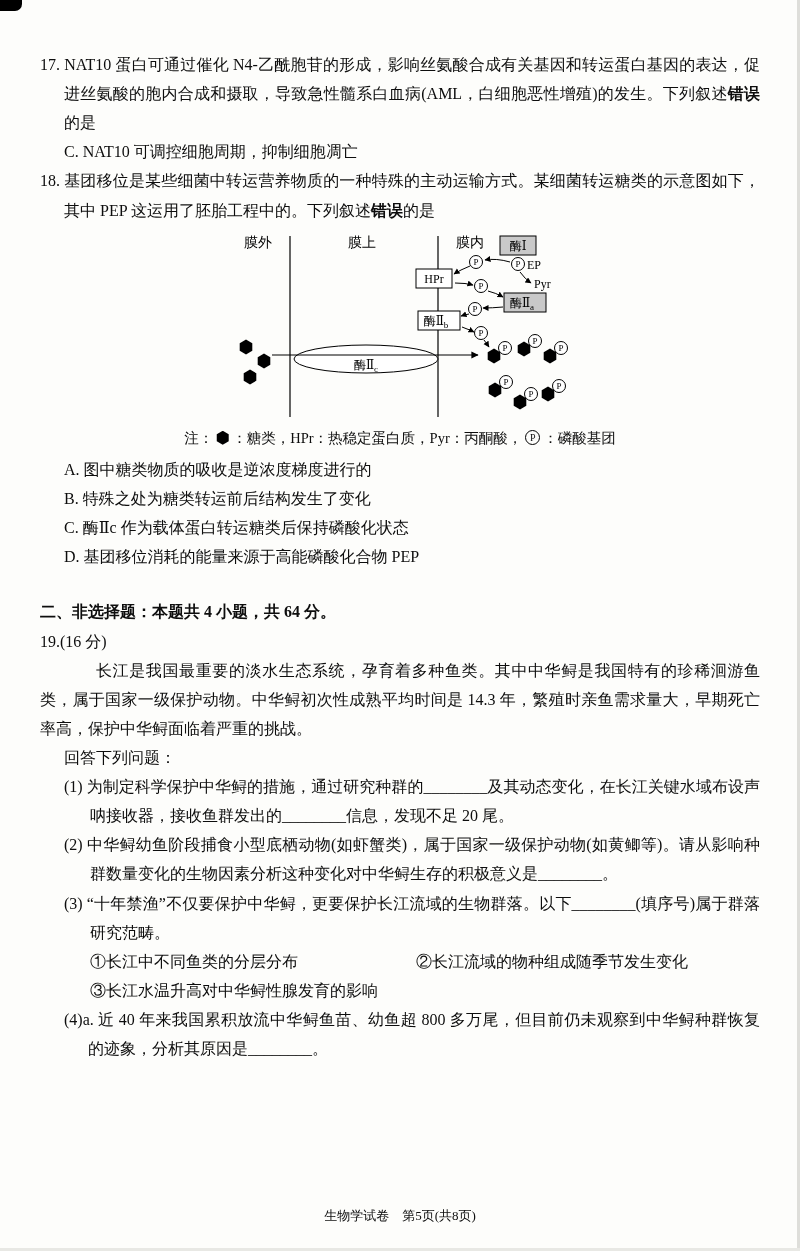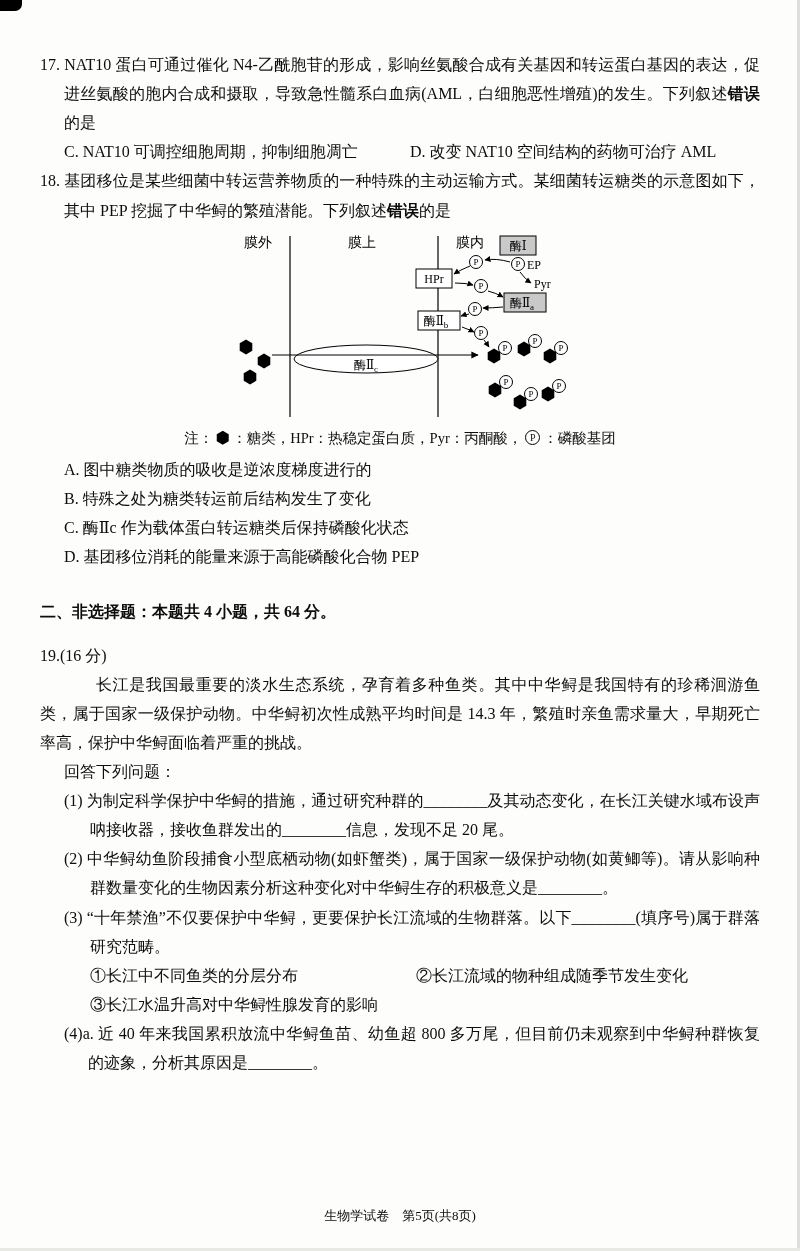--- a/index.html
+++ b/index.html
@@ -42,21 +42,21 @@
     margin: 0 1px;
   }
   .p-glyph {
     display: inline-flex; align-items: center; justify-content: center;
     width: 15px; height: 15px; border: 1px solid #000; border-radius: 50%;
     font-size: 10px; line-height: 1; margin: 0 1px;
   }
 
   .sec { font-weight: bold; margin-top: 26px; text-align: justify; }
 
-  .q19head { margin-top: 14px; }
+  .q19head { margin-top: 0; }
   .intro { text-indent: 56px; text-align: justify; }
   .prompt { padding-left: 24px; }
 
   .sub { margin-left: 24px; padding-left: 26px; text-indent: -26px; text-align: justify; }
   .sub .sublab { margin-right: 4px; }
 
   .items { margin-left: 50px; }
   .items .row { display: flex; }
   .items .row span:first-child { width: 326px; flex: none; font-family: Liberation Serif, serif; }
   .items .row span:last-child { flex: 1; }
@@ -77,27 +77,26 @@
 
 <div class="content">
 
   <div class="hang">
     <span>17.</span>
     <span>NAT10 蛋白可通过催化 N4-乙酰胞苷的形成，影响丝氨酸合成有关基因和转运蛋白基因的表达，促进丝氨酸的胞内合成和摄取，导致急性髓系白血病(AML，白细胞恶性增殖)的发生。下列叙述</span><b>错误</b><span>的是</span>
   </div>
   <div class="opt2">
     <div class="row">
       <span class="opt"><span>C.</span> <span>NAT10 可调控细胞周期，抑制细胞凋亡</span></span>
-      <span class="opt"><span>D.</span> <span>改变 NAT10 空间结构的药物可治疗 AML</span></span>
     </div>
   </div>
 
   <div class="hang">
     <span>18.</span>
-    <span>基团移位是某些细菌中转运营养物质的一种特殊的主动运输方式。某细菌转运糖类的示意图如下，其中 PEP 挖掘了中华鲟的繁殖潜能。下列叙述</span><b>错误</b><span>的是</span>
+    <span>基团移位是某些细菌中转运营养物质的一种特殊的主动运输方式。某细菌转运糖类的示意图如下，其中 PEP 这运用了胚胎工程中的。下列叙述</span><b>错误</b><span>的是</span>
   </div>
 
   <div class="diagram">
     <svg width="430" height="192" viewBox="0 0 430 192" xmlns="http://www.w3.org/2000/svg">
       <defs>
         <marker id="ah" markerWidth="7" markerHeight="7" refX="5.5" refY="3" orient="auto">
           <path d="M0,0 L6,3 L0,6 Z" fill="#000"></path>
         </marker>
         <path id="hex" d="M0,-7.5 L6.3,-3.75 L6.3,3.75 L0,7.5 L-6.3,3.75 L-6.3,-3.75 Z"></path>
         <g id="pcirc">

